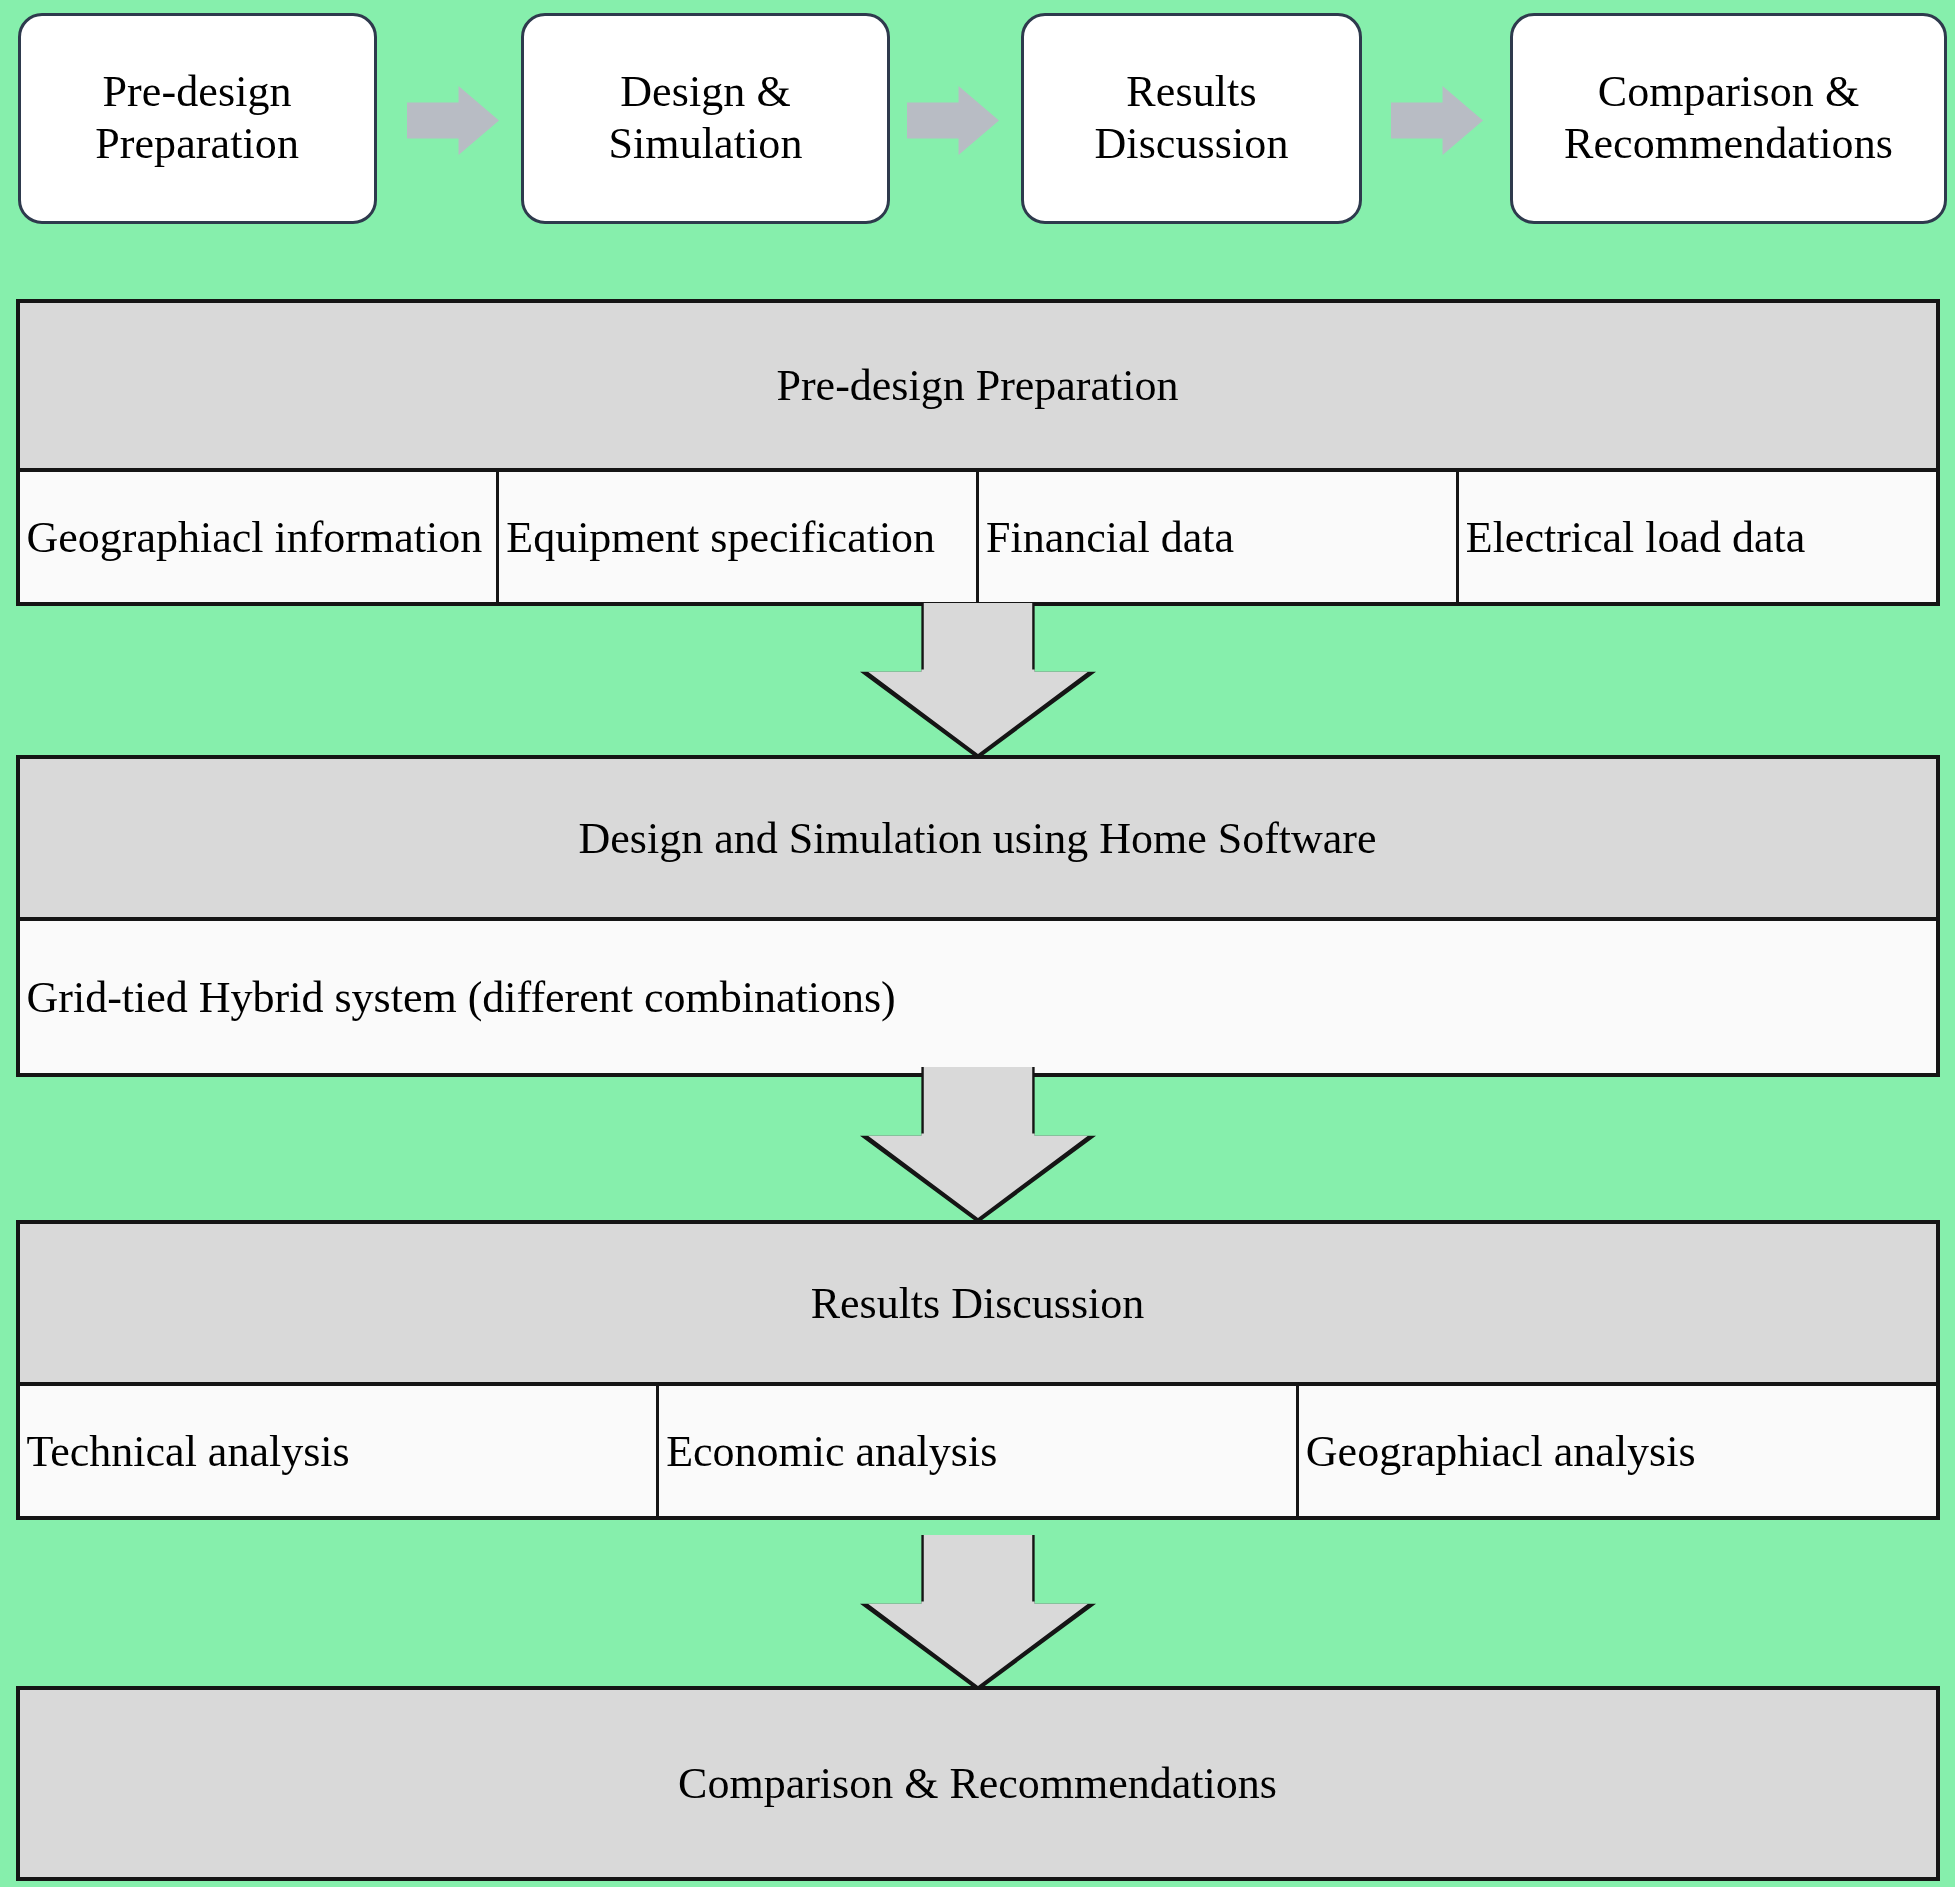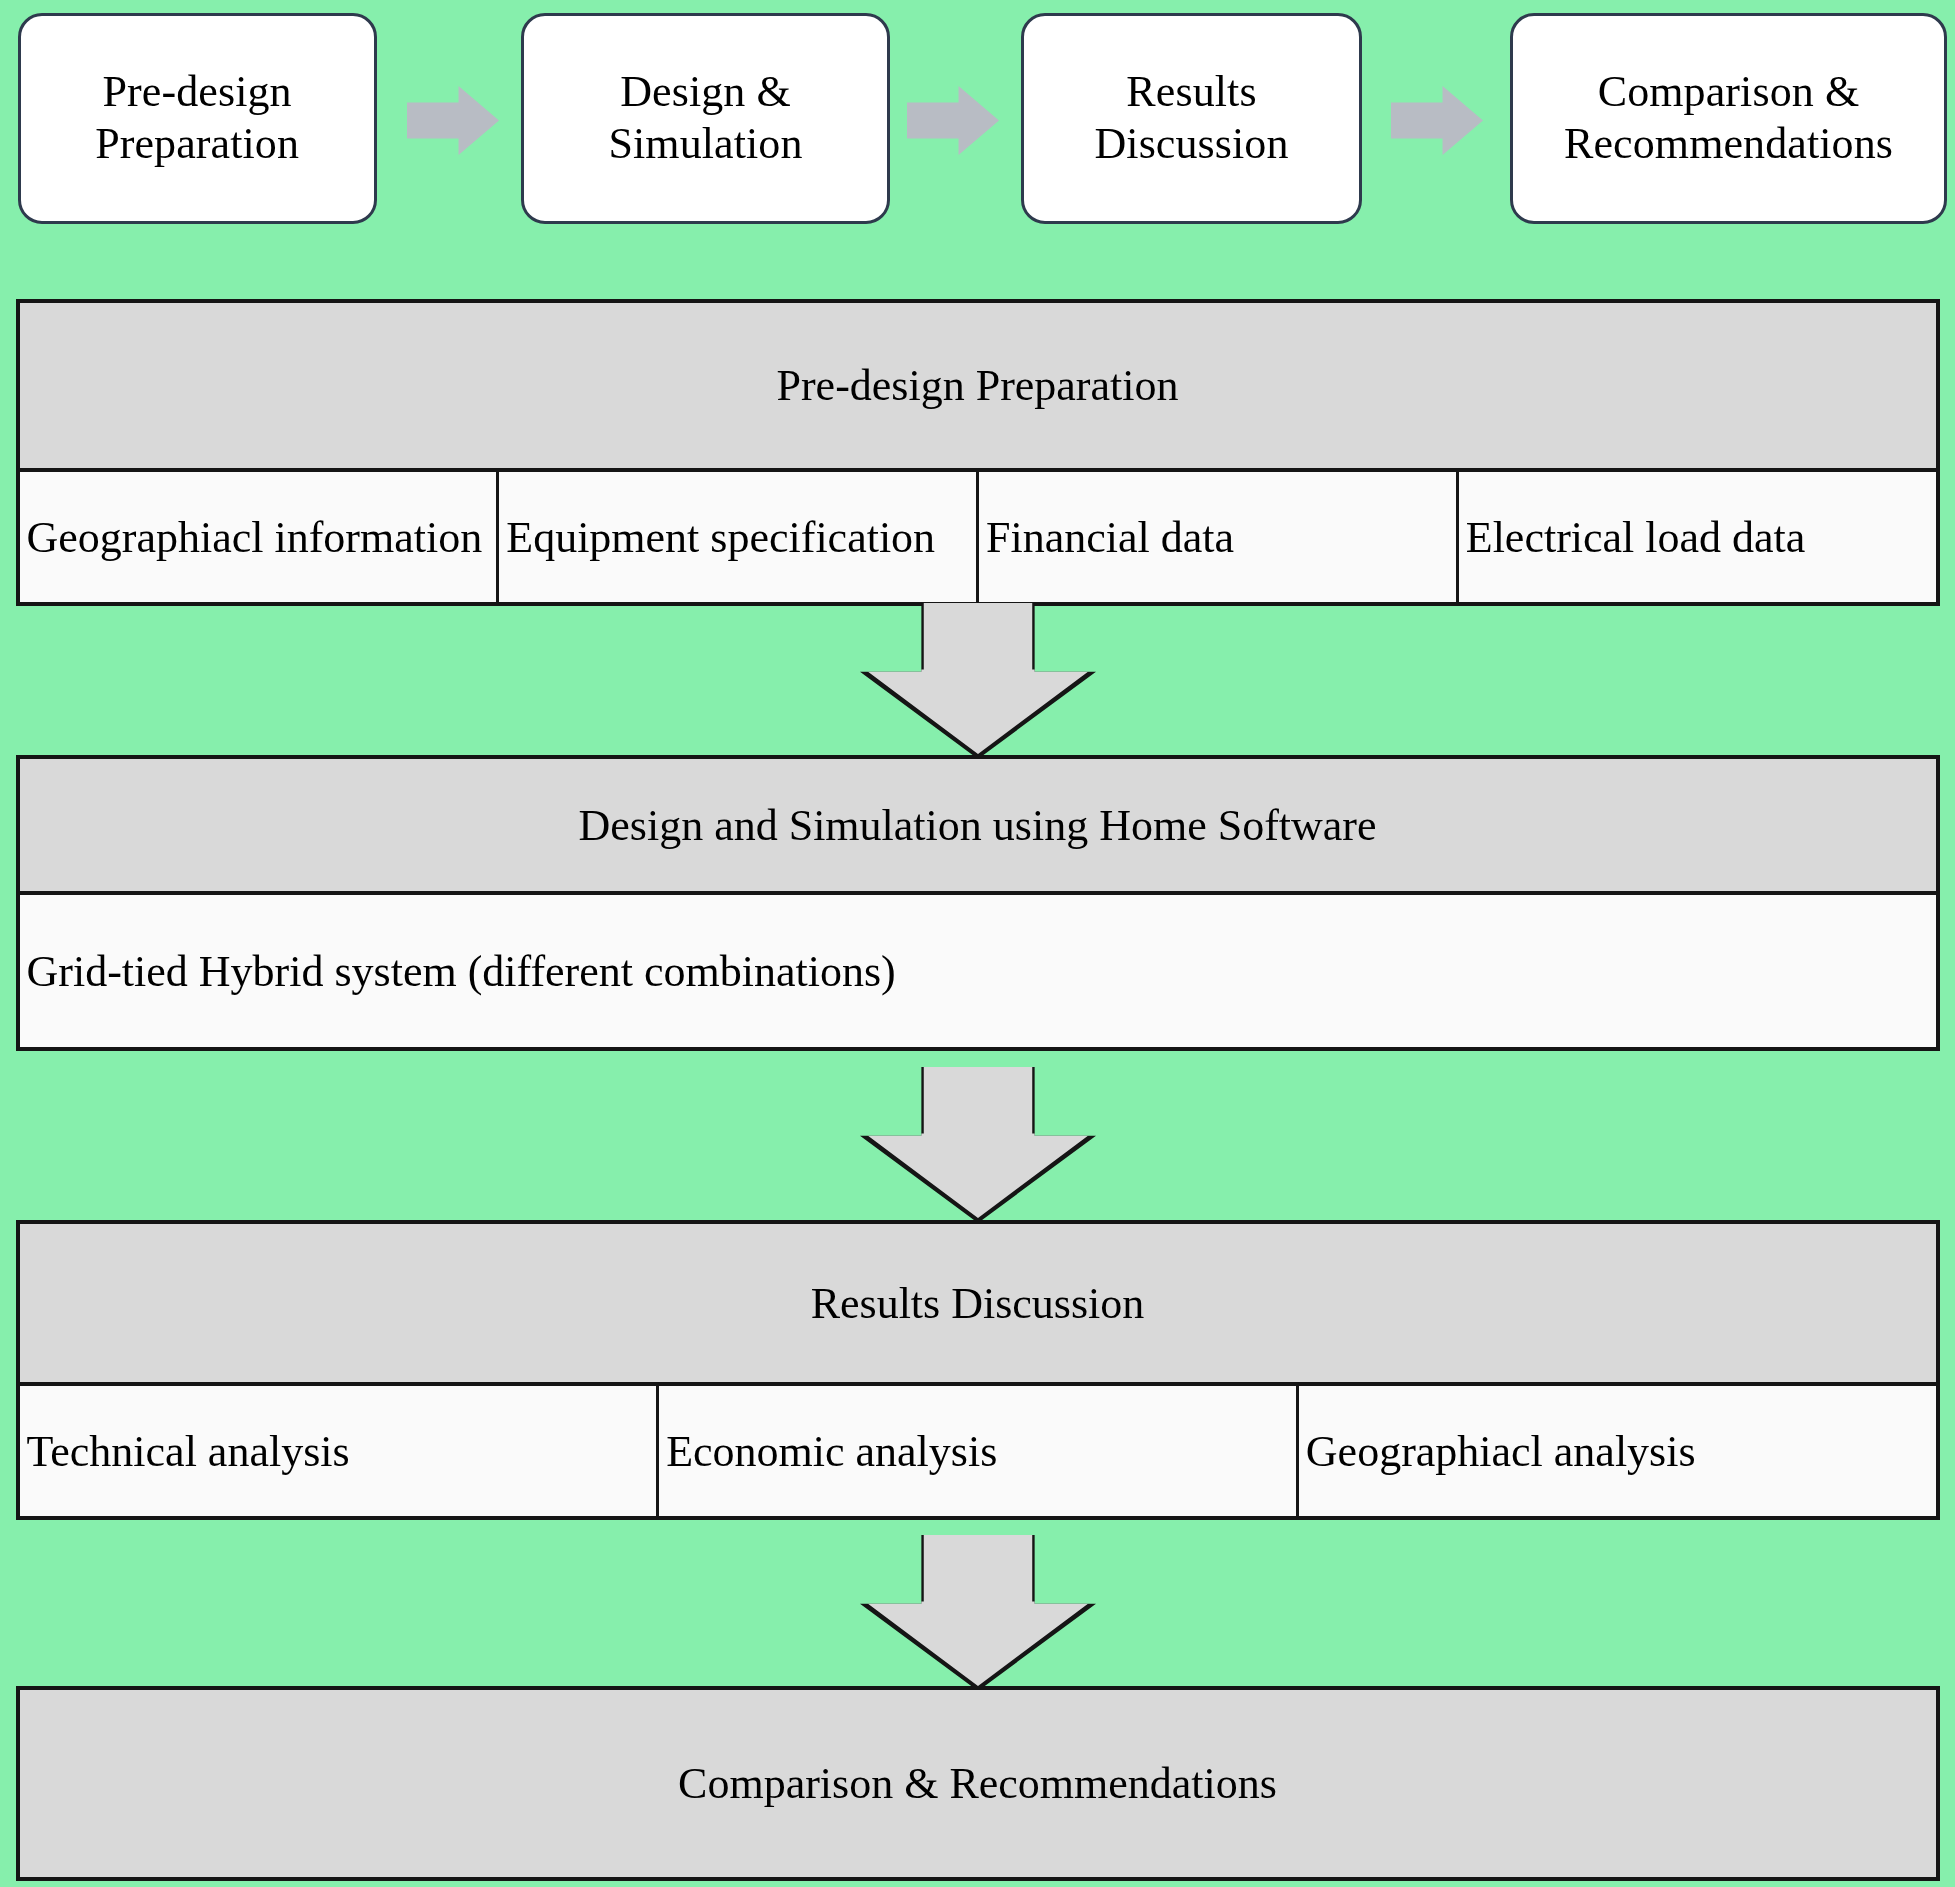--- a/index.html
+++ b/index.html
@@ -109,21 +109,21 @@
   .sec-cell span {
     font-size: 44px;
   }
 
   
   #sec-predesign      { top: 299px;  }
   #sec-predesign .sec-header { height: 165px; }
   #sec-predesign .sec-row    { height: 134px; }
 
   #sec-design         { top: 755px; }
-  #sec-design .sec-header { height: 132px; }
+  #sec-design .sec-header { height: 158px; }
   #sec-design .sec-row    { height: 156px; }
 
   #sec-results        { top: 1220px; }
   #sec-results .sec-header { height: 158px; }
   #sec-results .sec-row    { height: 134px; }
 
   #sec-comparison     { top: 1686px; }
   #sec-comparison .sec-header { height: 187px; }
   .varrow-outline {
     position: absolute;

